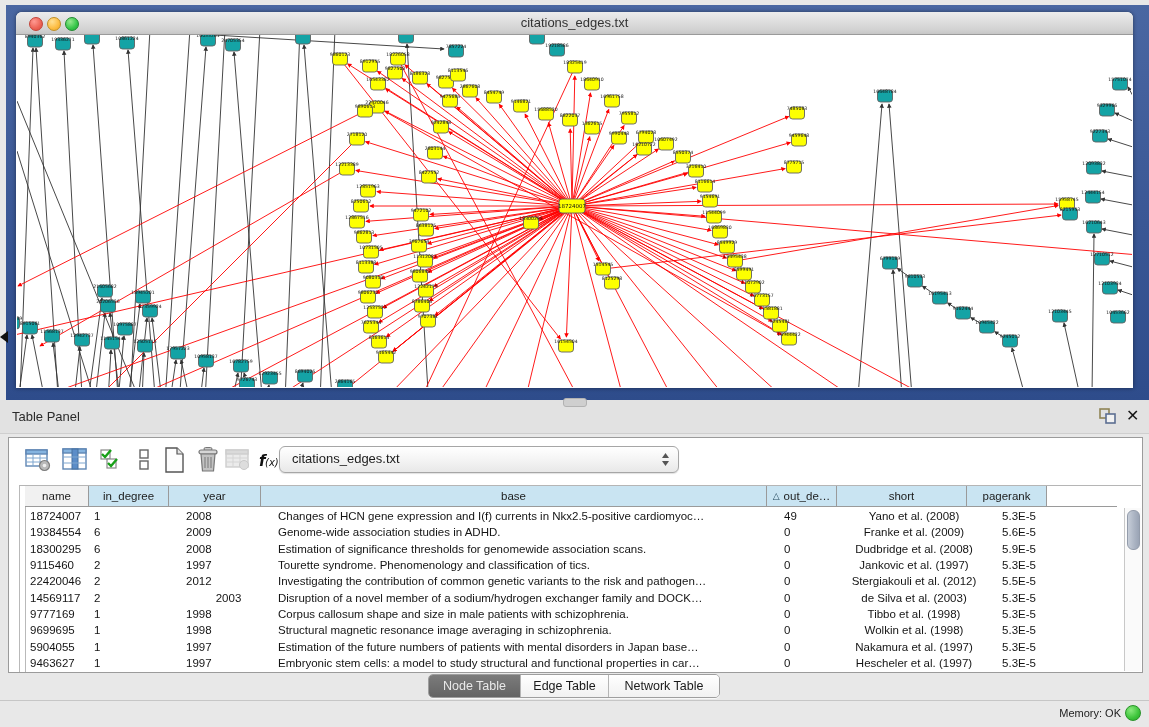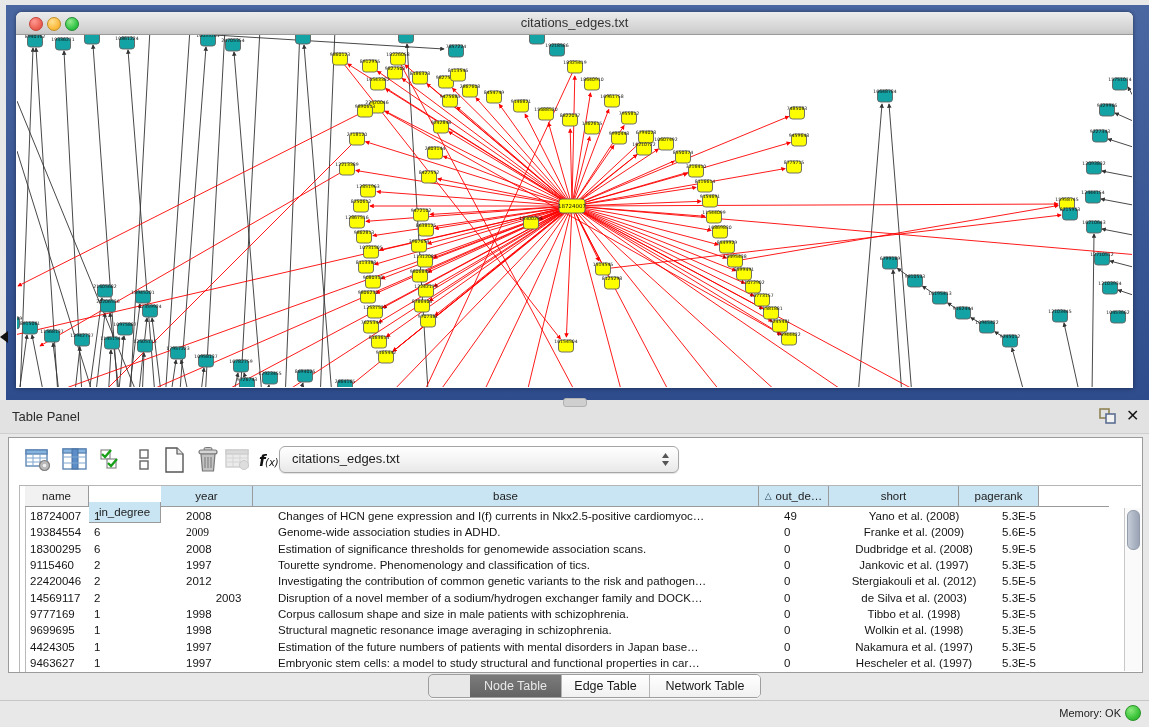--- a/index.html
+++ b/index.html
@@ -51,21 +51,21 @@
   .tcell{font-size:11.5px;color:#141414;white-space:nowrap;overflow:hidden;box-sizing:border-box;}
   #vscroll{right:0;top:22px;width:16px;height:163px;background:#fafafa;border-left:1px solid #c8c8c8;}
   #vthumb{left:2px;top:2px;width:11px;height:38px;border-radius:6px;
     background:linear-gradient(90deg,#c6cdd8,#aab3c2 60%,#9aa4b5);border:1px solid #939cab;}
   
   #tabs{left:428px;top:674px;height:22px;display:flex;border:1px solid #9e9e9e;border-radius:5px;overflow:hidden;
     box-shadow:0 1px 0 rgba(255,255,255,.7);}
   .tab{height:22px;display:flex;align-items:center;justify-content:center;font-size:12.5px;
     background:linear-gradient(180deg,#ffffff,#f1f1f1);color:#1a1a1a;border-right:1px solid #b5b5b5;box-sizing:border-box;}
   .tab:last-child{border-right:none;}
-  .tab.sel{background:linear-gradient(180deg,#7b7b7b,#646464);color:#e9e9e9;margin-left:41px;}
+  .tab.sel{background:linear-gradient(180deg,#7b7b7b,#646464);color:#e9e9e9;}
   
   #statusline{left:0;top:700px;width:1149px;height:1px;background:#c6c6c6;}
   #status{left:16px;top:701px;width:1149px;height:26px;background:#e8e8e8;}
   #mem-label{right:44px;top:6px;font-size:11px;color:#222;}
   #mem-dot{right:24px;top:4px;width:14px;height:14px;border-radius:50%;
     background:radial-gradient(circle at 35% 30%,#8ae97e,#3cc43a 60%,#2aa12b);border:1px solid #279327;}
   svg text{font-family:"DejaVu Sans",sans-serif;}
 </style>
 </head>
 <body>
@@ -579,21 +579,21 @@
       </div>
     </div>
   </div>
 
   <div class="abs" id="grid">
     <div class="abs" id="gutter"></div>
     <div class="abs" id="ghead">
         <div class="hcell plain" style="width: 64px;">
           <span>name</span>
         </div>
-        <div class="hcell" style="width: 72px; margin-top: 16px;">
+        <div class="hcell" style="width: 80px;">
           <span>in_degree</span>
         </div>
         <div class="hcell" style="width: 92px;">
           <span>year</span>
         </div>
         <div class="hcell" style="width: 506px;">
           <span>base</span>
         </div>
         <div class="hcell" style="width: 70px;">
           <span class="sortglyph">△</span>
@@ -613,21 +613,21 @@
           <div class="tcell" style="width: 92px; text-align: left; padding: 0px 2px 0px 5px;">1</div>
           <div class="tcell" style="width: 92px; text-align: left; padding: 0px 2px 0px 5px;">2008</div>
           <div class="tcell" style="width: 506px; text-align: left; padding: 0px 2px 0px 5px;">Changes of HCN gene expression and I(f) currents in Nkx2.5-positive cardiomyoc…</div>
           <div class="tcell" style="width: 70px; text-align: left; padding: 0px 2px 0px 5px;">49</div>
           <div class="tcell" style="width: 130px; text-align: center; padding: 0px 2px;">Yano et al. (2008)</div>
           <div class="tcell" style="width: 80px; text-align: center; padding: 0px 2px;">5.3E-5</div>
         </div>
         <div class="trow">
           <div class="tcell" style="width: 64px; text-align: left; padding: 0px 2px 0px 5px;">19384554</div>
           <div class="tcell" style="width: 92px; text-align: left; padding: 0px 2px 0px 5px;">6</div>
-          <div class="tcell" style="width: 92px; text-align: left; padding: 0px 2px 0px 5px; font-family: Liberation Serif, serif;">2009</div>
+          <div class="tcell" style="width: 92px; text-align: left; padding: 0px 2px 0px 5px;">2009</div>
           <div class="tcell" style="width: 506px; text-align: left; padding: 0px 2px 0px 5px;">Genome-wide association studies in ADHD.</div>
           <div class="tcell" style="width: 70px; text-align: left; padding: 0px 2px 0px 5px;">0</div>
           <div class="tcell" style="width: 130px; text-align: center; padding: 0px 2px;">Franke et al. (2009)</div>
           <div class="tcell" style="width: 80px; text-align: center; padding: 0px 2px;">5.6E-5</div>
         </div>
         <div class="trow">
           <div class="tcell" style="width: 64px; text-align: left; padding: 0px 2px 0px 5px;">18300295</div>
           <div class="tcell" style="width: 92px; text-align: left; padding: 0px 2px 0px 5px;">6</div>
           <div class="tcell" style="width: 92px; text-align: left; padding: 0px 2px 0px 5px;">2008</div>
           <div class="tcell" style="width: 506px; text-align: left; padding: 0px 2px 0px 5px;">Estimation of significance thresholds for genomewide association scans.</div>
@@ -674,21 +674,21 @@
         <div class="trow">
           <div class="tcell" style="width: 64px; text-align: left; padding: 0px 2px 0px 5px;">9699695</div>
           <div class="tcell" style="width: 92px; text-align: left; padding: 0px 2px 0px 5px;">1</div>
           <div class="tcell" style="width: 92px; text-align: left; padding: 0px 2px 0px 5px;">1998</div>
           <div class="tcell" style="width: 506px; text-align: left; padding: 0px 2px 0px 5px;">Structural magnetic resonance image averaging in schizophrenia.</div>
           <div class="tcell" style="width: 70px; text-align: left; padding: 0px 2px 0px 5px;">0</div>
           <div class="tcell" style="width: 130px; text-align: center; padding: 0px 2px;">Wolkin et al. (1998)</div>
           <div class="tcell" style="width: 80px; text-align: center; padding: 0px 2px;">5.3E-5</div>
         </div>
         <div class="trow">
-          <div class="tcell" style="width: 64px; text-align: left; padding: 0px 2px 0px 5px;">4424305</div>
+          <div class="tcell" style="width: 64px; text-align: left; padding: 0px 2px 0px 5px;">5904055</div>
           <div class="tcell" style="width: 92px; text-align: left; padding: 0px 2px 0px 5px;">1</div>
           <div class="tcell" style="width: 92px; text-align: left; padding: 0px 2px 0px 5px;">1997</div>
           <div class="tcell" style="width: 506px; text-align: left; padding: 0px 2px 0px 5px;">Estimation of the future numbers of patients with mental disorders in Japan base…</div>
           <div class="tcell" style="width: 70px; text-align: left; padding: 0px 2px 0px 5px;">0</div>
           <div class="tcell" style="width: 130px; text-align: center; padding: 0px 2px;">Nakamura et al. (1997)</div>
           <div class="tcell" style="width: 80px; text-align: center; padding: 0px 2px;">5.3E-5</div>
         </div>
         <div class="trow">
           <div class="tcell" style="width: 64px; text-align: left; padding: 0px 2px 0px 5px;">9463627</div>
           <div class="tcell" style="width: 92px; text-align: left; padding: 0px 2px 0px 5px;">1</div>

